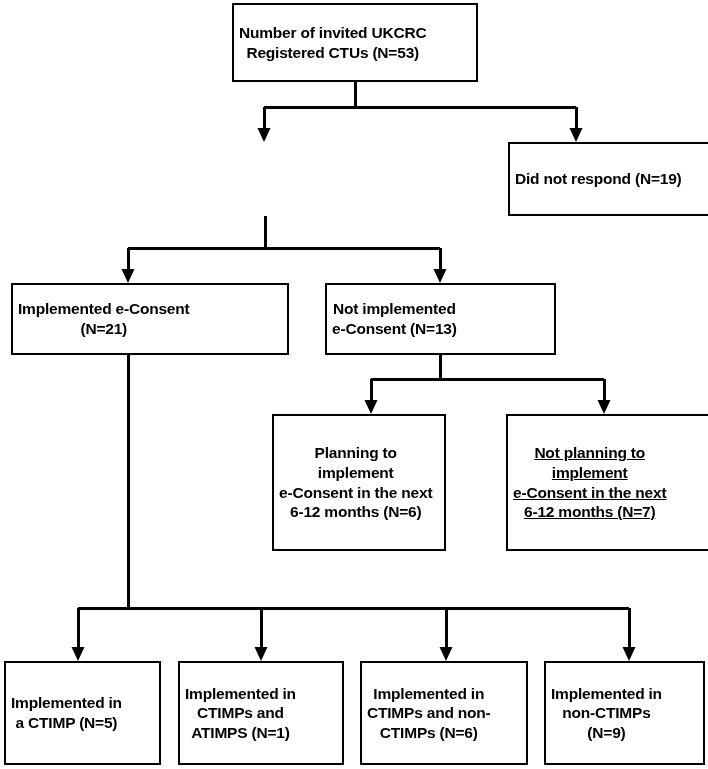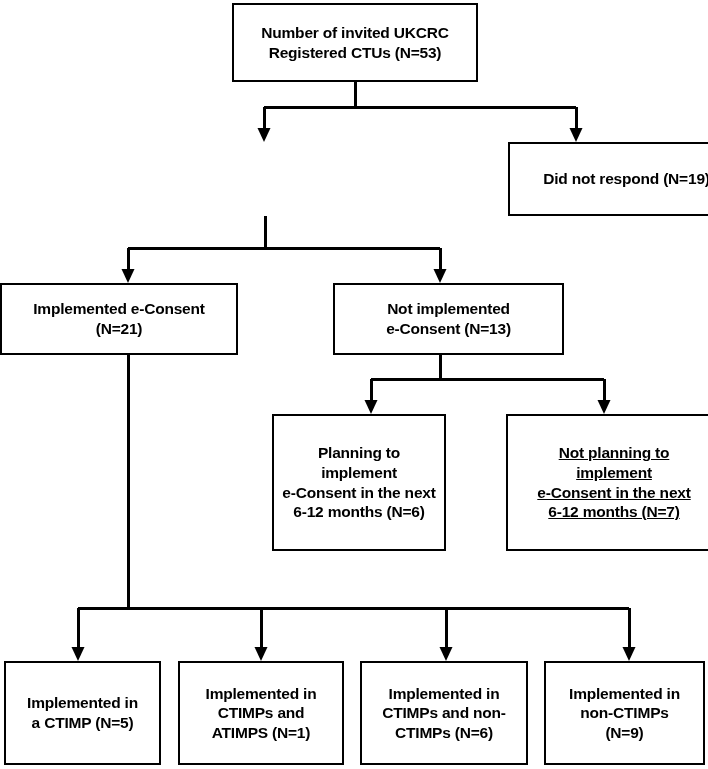--- a/index.html
+++ b/index.html
@@ -15,21 +15,20 @@
     font-family: "Liberation Sans", "DejaVu Sans", sans-serif;
     overflow: hidden;
   }
   .node {
     position: absolute;
     box-sizing: border-box;
     border: 2.5px solid #000000;
     background: #ffffff;
     display: flex;
     align-items: center;
-    justify-content: center;
     text-align: center;
     color: #000000;
     font-weight: bold;
     font-size: 15.5px;
     line-height: 1.26;
     letter-spacing: -0.2px;
     padding: 18px 5px;
     white-space: pre-line;
     z-index: 2;
   }
@@ -94,26 +93,26 @@
   <div class="node" style="left:232px; top:3px; width:246px; height:79px;">
     <span>Number of invited UKCRC
 Registered CTUs (N=53)</span>
   </div>
 
 
   <div class="node" style="left:466px; top:142px; width:237px; height:74px;margin-left:42px;">
     <span>Did not respond (N=19)</span>
   </div>
 
-  <div class="node" style="left:0; top:283px; width:238px; height:72px;">
+  <div class="node" style="left:11px; top:283px; width:278px; height:72px;">
     <span>Implemented e-Consent
 (N=21)</span>
   </div>
 
-  <div class="node" style="left:333px; top:283px; width:231px; height:72px;">
+  <div class="node" style="left:325px; top:283px; width:231px; height:72px;">
     <span>Not implemented
 e-Consent (N=13)</span>
   </div>
 
   <div class="node" style="left:272px; top:414px; width:174px; height:137px;">
     <span>Planning to
 implement
 e-Consent in the next
 6-12 months (N=6)</span>
   </div>

